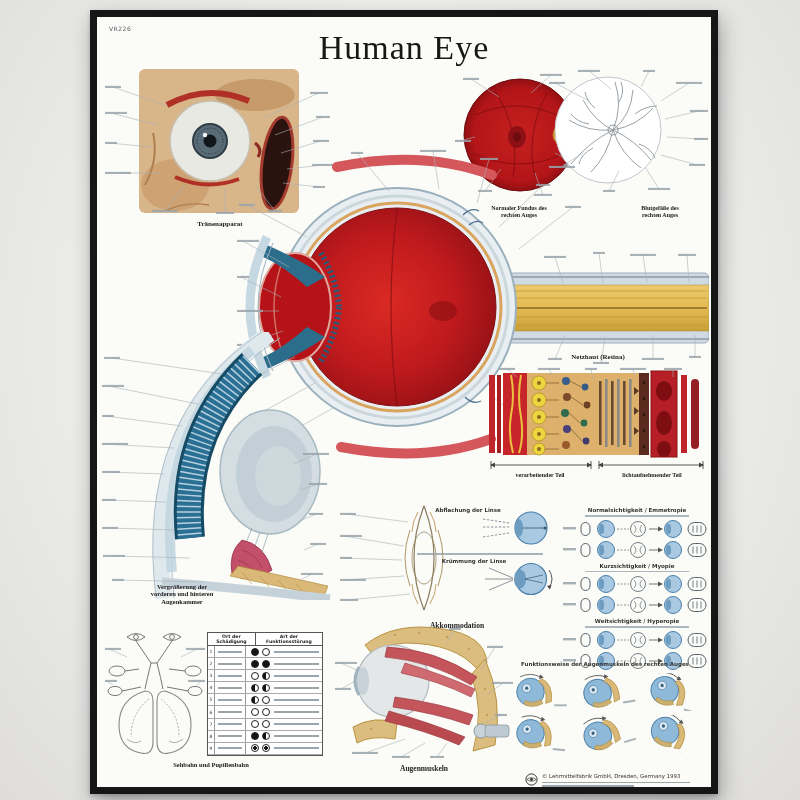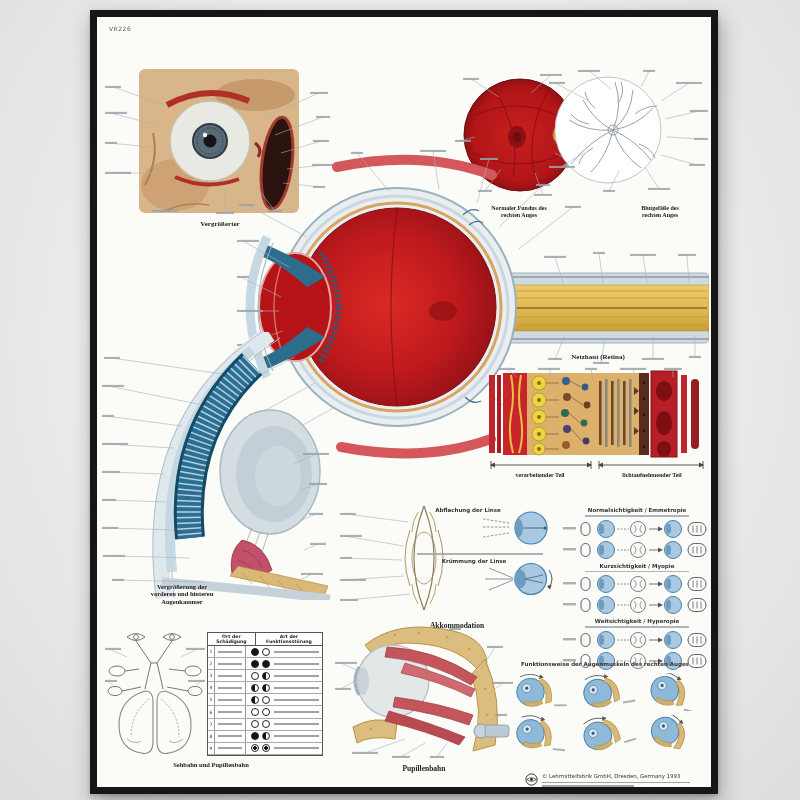--- a/index.html
+++ b/index.html
@@ -95,20 +95,21 @@
         <path d="M33,6 Q45,12 43,30 L37,32 Q39,13 29,9 Z" fill="#d9b878" stroke="#a9852e" stroke-width=".6"></path>
         <path d="M14,33 q10,5 20,-1 l-2,-4 q-9,5 -16,1 z" fill="#cdb070" stroke="#a9852e" stroke-width=".5"></path>
         <rect x="46" y="33" width="13" height="2" class="stubr"></rect>
       </g>
     </defs>
   </svg>
 
   <div id="poster">
 
     <div class="abs code" style="left:12px;top:8px">VR226</div>
+    <div class="abs title" style="top:12px">Human Eye</div>
 
     <svg id="sv-lacrimal" class="abs" style="left:8px;top:48px" width="230" height="152" viewBox="0 0 230 152">
       <rect x="34" y="4" width="160" height="144" rx="6" fill="#d9b58a"></rect>
       <ellipse cx="70" cy="120" rx="34" ry="26" fill="#cfa273"></ellipse>
       <ellipse cx="150" cy="30" rx="40" ry="16" fill="#c79a6b"></ellipse>
       <path d="M40,120 q14,-26 8,-52" fill="none" stroke="#b07f4e" stroke-width="2"></path>
       <path d="M60,146 q20,-10 44,-6" fill="none" stroke="#b07f4e" stroke-width="1.4"></path>
       <path d="M62,40 q40,-22 82,-4" fill="none" stroke="#b03028" stroke-width="6"></path>
       <path d="M70,112 q32,14 64,2" fill="none" stroke="#b03028" stroke-width="4"></path>
       <circle cx="105" cy="76" r="40" fill="#e9e9e3" stroke="#c6bfae" stroke-width="1.5"></circle>
@@ -136,21 +137,21 @@
         <rect x="207" y="98.9" width="22" height="2.1" class="stubr"></rect>
         <line x1="214" y1="122" x2="178" y2="118" class="ldr"></line>
         <rect x="208" y="120.9" width="12" height="2.1" class="stubr"></rect>
         <line x1="60" y1="146" x2="80" y2="120" class="ldr"></line>
         <rect x="47" y="144.9" width="26" height="2.1" class="stubr"></rect>
         <line x1="120" y1="148" x2="120" y2="124" class="ldr"></line>
         <rect x="111" y="146.9" width="18" height="2.1" class="stubr"></rect>
         <line x1="170" y1="146" x2="150" y2="120" class="ldr"></line>
         <rect x="163" y="144.9" width="14" height="2.1" class="stubr"></rect>
       </svg>
-    <div class="abs cap cap7" style="left:8px;top:203px;width:230px">Vergrößerter</div>
+    <div class="abs cap cap7" style="left:8px;top:203px;width:230px">Tränenapparat</div>
 
     <svg id="sv-fundus" class="abs" style="left:358px;top:52px" width="130" height="132" viewBox="0 0 130 132">
       <circle cx="65" cy="66" r="56" fill="url(#fundG)" stroke="#6e0c0f" stroke-width="1"></circle>
       <path d="M20,46 q45,-20 90,4 M18,84 q46,22 92,0 M40,22 q26,40 18,86 M92,24 q-22,42 -12,84" fill="none" stroke="#7e0d10" stroke-width="1" opacity=".8"></path>
       <ellipse cx="62" cy="68" rx="9" ry="11" fill="#8e1014"></ellipse>
       <ellipse cx="62" cy="68" rx="4" ry="5" fill="#6e0c0f"></ellipse>
       <ellipse cx="104" cy="66" rx="6" ry="8" fill="#e0a03a" stroke="#b87820" stroke-width="1"></ellipse>
     <line x1="16" y1="10" x2="44" y2="28" class="ldr"></line>
         <rect x="8" y="8.9" width="16" height="2.1" class="stubr"></rect>
         <line x1="96" y1="6" x2="76" y2="24" class="ldr"></line>
@@ -659,21 +660,21 @@
         <rect x="57" y="136.9" width="18" height="2.1" class="stubr"></rect>
         <line x1="102" y1="138" x2="112" y2="124" class="ldr"></line>
         <rect x="95" y="136.9" width="14" height="2.1" class="stubr"></rect>
         <line x1="6" y1="70" x2="20" y2="62" class="ldr"></line>
         <rect x="0" y="68.9" width="16" height="2.1" class="stubr"></rect>
         <line x1="6" y1="44" x2="24" y2="52" class="ldr"></line>
         <rect x="0" y="42.9" width="22" height="2.1" class="stubr"></rect>
         <line x1="120" y1="10" x2="112" y2="24" class="ldr"></line>
         <rect x="114" y="8.9" width="12" height="2.1" class="stubr"></rect>
       </svg>
-    <div class="abs cap cap75" style="left:238px;top:748px;width:178px">Pupillenbahn</div>
+    <div class="abs cap cap75" style="left:238px;top:748px;width:178px">Augenmuskeln</div>
 
     <div class="abs tiny t55 ital" style="left:402px;top:644px;width:212px">Funktionsweise der Augenmuskeln des rechten Auges</div>
     <div id="fgrid" class="abs" style="left:412px;top:656px">
       <svg width="62" height="38" viewBox="0 0 62 40">
           <use href="#funceye"></use>
         </svg>
       <svg width="62" height="38" viewBox="0 0 62 40">
           <use href="#funceye" transform="rotate(-9 28 20)"></use>
         </svg>
       <svg width="62" height="38" viewBox="0 0 62 40">

